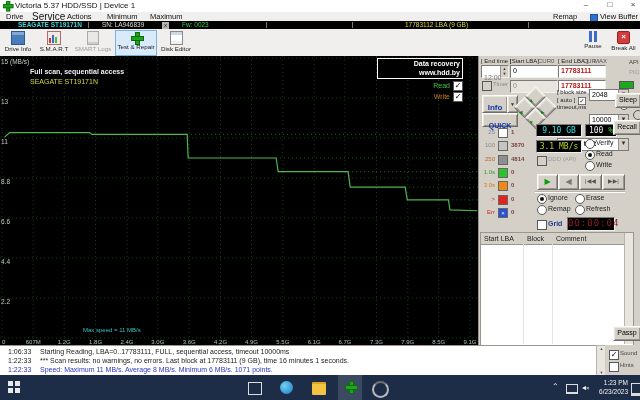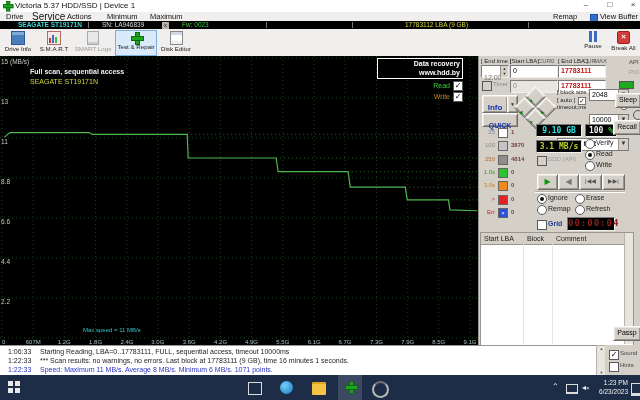--- a/index.html
+++ b/index.html
@@ -5,21 +5,21 @@
   html,body{margin:0;padding:0;background:#888;}
   #screen{position:relative;width:640px;height:400px;background:#d4d0c8;
     font-family:"Liberation Sans",sans-serif;overflow:hidden;color:#000;}
   .abs{position:absolute;}
   .t6{font-size:6px;line-height:7px;} .t65{font-size:6.5px;line-height:8px;}
   .t7{font-size:7px;line-height:9px;} .t8{font-size:8px;line-height:10px;}
   
   .b3d{background:#d4d0c8;border:1px solid;border-color:#fdfbf7 #6e6e6e #6e6e6e #fdfbf7;
     box-shadow:inset 1px 1px 0 #e9e6e0, inset -1px -1px 0 #9a968e;text-align:center;cursor:default;}
   .sunk{background:#fff;border:1px solid;border-color:#7a7a7a #f2f0ec #f2f0ec #7a7a7a;}
-  .lcd{background:#000;font-family:"DejaVu Sans Mono",monospace;font-weight:bold;
+  .lcd{background:#000;font-family:"DejaVu Sans Mono",monospace;font-weight:normal;
     border:1px solid;border-color:#7a7a7a #f2f0ec #f2f0ec #7a7a7a;}
   .cb{width:8px;height:8px;background:#fff;border:1px solid #58585a;display:inline-block;
       font-size:8px;line-height:7px;text-align:center;}
   .cb.on::after{content:"\2713";}
   .cb.dis{background:#d4d0c8;}
   .radio{width:8px;height:8px;border-radius:50%;background:#fff;border:1px solid #58585a;display:inline-block;position:relative;}
   .radio.sel::after{content:"";position:absolute;left:2px;top:2px;width:4px;height:4px;border-radius:50%;background:#111;}
   .lab{color:#222;}
   .combo{background:#fff;border:1px solid #7a7a7a;font-size:7px;line-height:9px;padding-left:2px;position:relative;}
   .combo .arr{position:absolute;right:0;top:0;bottom:0;width:9px;background:#d4d0c8;

